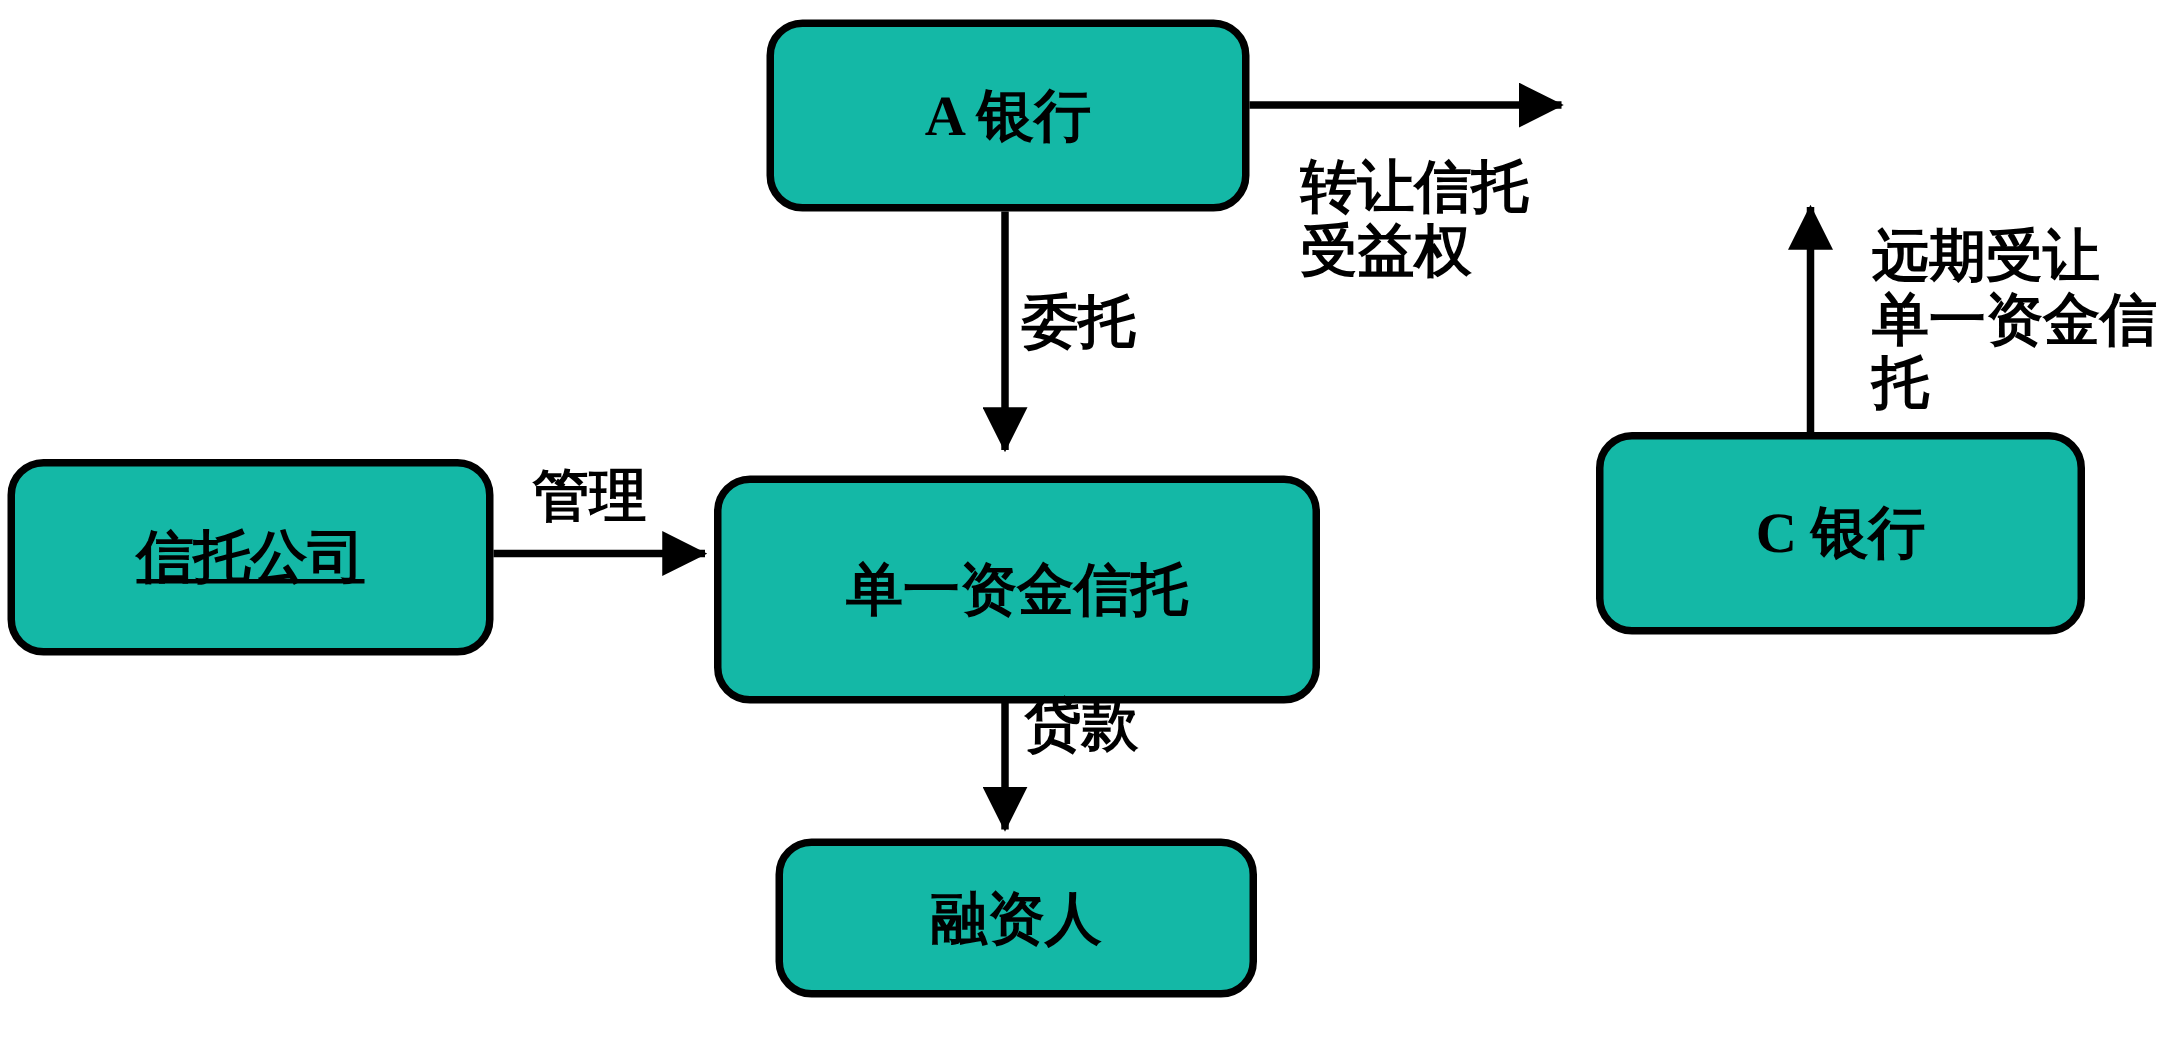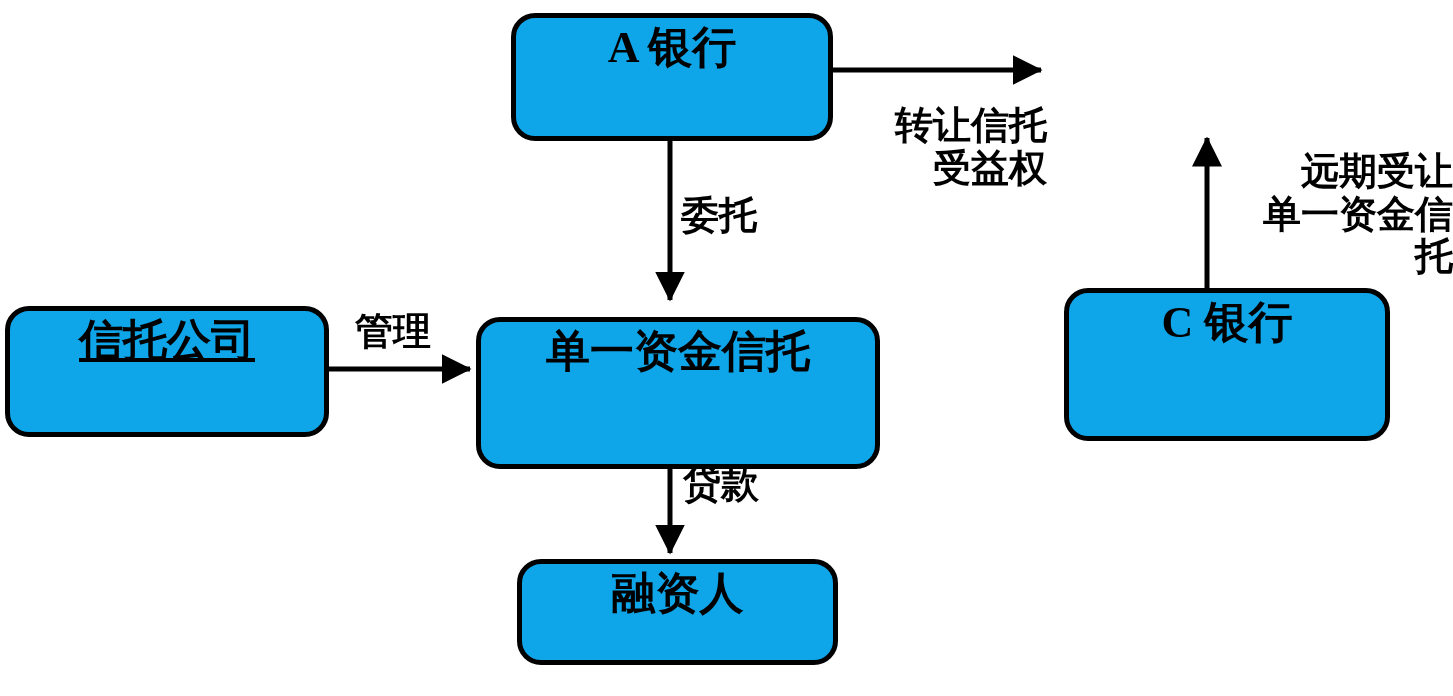--- a/index.html
+++ b/index.html
@@ -23,46 +23,46 @@
     height: 696px;
     pointer-events: none;
   }
   .arrow-layer line {
     stroke: #000000;
     stroke-width: 5;
   }
   .node {
     position: absolute;
     box-sizing: border-box;
-    background: #0ea5e9;
+    background: #14b8a6;
     border: 5px solid #000000;
     border-radius: 24px;
     display: flex;
-    align-items: flex-start;
+    align-items: center;
     justify-content: center;
-    font-size: 44px;
+    font-size: 38px;
     font-weight: bold;
     color: #000000;
     white-space: nowrap;
   }
   #bank-a            { left: 511px;  top: 13px;  width: 322px; height: 128px; }
   #bank-b            { left: 1047px; top: 4px;   width: 321px; height: 127px; }
-  #bank-c            { left: 1064px; top: 288px; width: 326px; height: 153px; }
+  #bank-c            { left: 1064px; top: 288px; width: 326px; height: 135px; }
   #trust-company     { left: 5px;    top: 306px; width: 324px; height: 131px; text-decoration: underline; }
   #single-fund-trust { left: 476px;  top: 317px; width: 404px; height: 152px; }
   #financier         { left: 517px;  top: 559px; width: 321px; height: 106px; }
 
   .edge-label {
     position: absolute;
     font-size: 38px;
     font-weight: bold;
     color: #000000;
     line-height: 1.12;
     white-space: pre-line;
-    text-align: right;
+    text-align: left;
   }
   #label-transfer { left: 867px;  top: 104px; width: 180px; }
   #label-forward  { left: 1248px; top: 150px; width: 205px; }
   #label-entrust  { left: 681px;  top: 194px; }
   #label-manage   { left: 355px;  top: 313px; font-family: Liberation Mono, monospace; }
   #label-loan     { left: 683px;  top: 463px; }
 </style>
 </head>
 <body>
 

